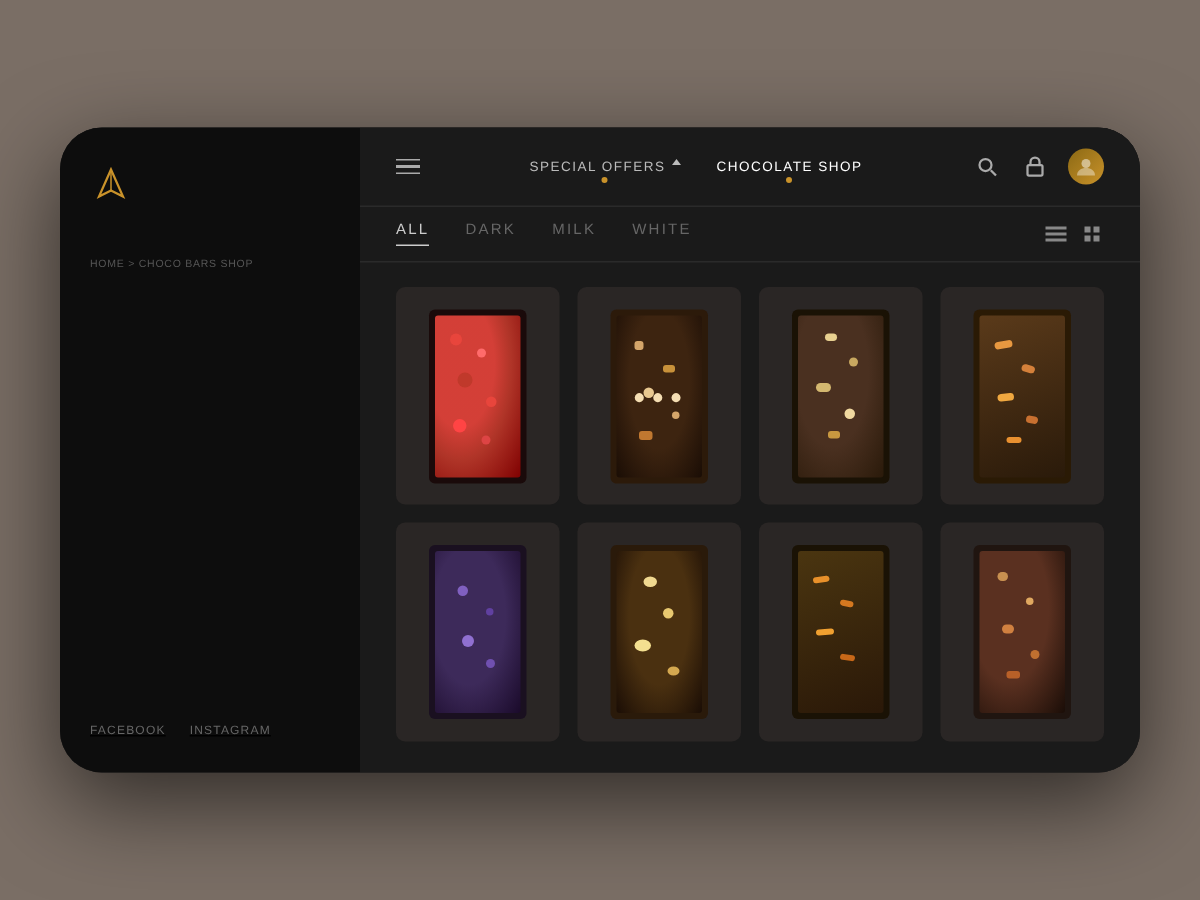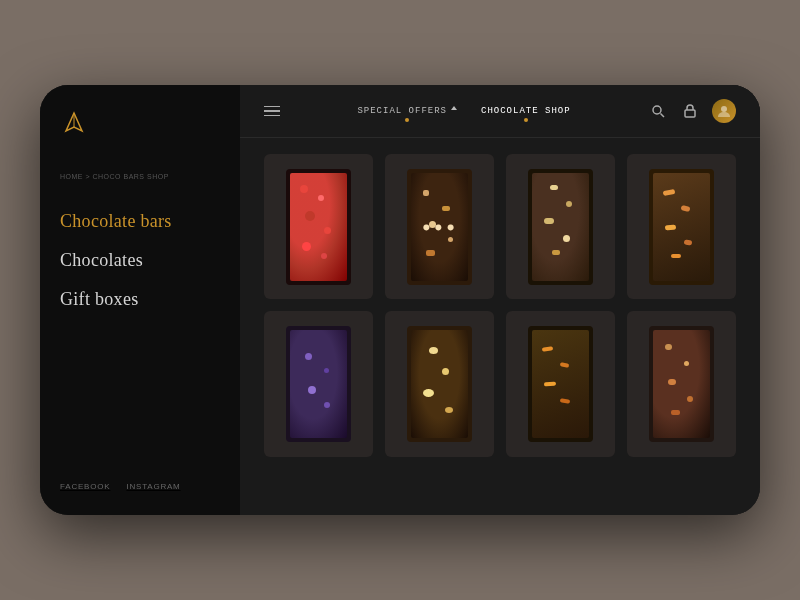--- a/index.html
+++ b/index.html
@@ -134,21 +134,21 @@
       gap: 24px;
       margin: 0 auto;
       align-items: center;
     }
 
     .nav-link {
       font-size: 9px;
       color: #bbb;
       letter-spacing: 1px;
       text-transform: uppercase;
-      font-family: Liberation Mono, monospace;
+      font-family: Liberation Sans, sans-serif;
       cursor: pointer;
       display: flex;
       align-items: flex-start;
       gap: 4px;
       position: relative;
     }
 
     .nav-link .dot-indicator {
       width: 4px;
       height: 4px;
@@ -440,25 +440,20 @@
       <svg class="logo-icon" viewBox="0 0 28 28" fill="none">
         <path d="M14 4 L6 22 L14 18 L22 22 Z" stroke="#c9922a" stroke-width="1.5" fill="none"></path>
         <path d="M14 4 L14 18" stroke="#c9922a" stroke-width="1" fill="none"></path>
       </svg>
     </div>
 
     <div class="breadcrumb-area">
       <span class="breadcrumb-text">HOME &gt; CHOCO BARS SHOP</span>
     </div>
 
-    <nav class="nav-items">
-      <div class="nav-item active" style="color:#c9922a;">Chocolate bars</div>
-      <div class="nav-item">Chocolates</div>
-      <div class="nav-item">Gift boxes</div>
-    </nav>
 
     <div class="social-links">
       <span class="social-link">FACEBOOK</span>
       <span class="social-link">INSTAGRAM</span>
     </div>
   </aside>
 
   <main class="main-content">
 
     <nav class="top-nav">
@@ -495,20 +490,45 @@
         </div>
         <div class="avatar-btn">
           <svg width="14" height="14" viewBox="0 0 14 14" fill="none">
             <circle cx="7" cy="5" r="3" fill="rgba(255,255,255,0.5)"></circle>
             <path d="M1 13c0-3.3 2.7-5 6-5s6 1.7 6 5" fill="rgba(255,255,255,0.4)"></path>
           </svg>
         </div>
       </div>
     </nav>
 
+    <div class="filter-bar">
+      <div class="filter-tabs">
+        <span class="filter-tab active">ALL</span>
+        <span class="filter-tab">DARK</span>
+        <span class="filter-tab">MILK</span>
+        <span class="filter-tab">WHITE</span>
+      </div>
+      <div class="view-icons">
+        <div class="view-icon">
+          <div class="list-view-icon">
+            <span></span>
+              <span></span>
+              <span></span>
+          </div>
+        </div>
+        <div class="view-icon">
+          <div class="grid-view-icon">
+            <span></span>
+              <span></span>
+              <span></span>
+              <span></span>
+          </div>
+        </div>
+      </div>
+    </div>
 
     <div class="product-grid">
 
       <div class="products-row">
 
         <div class="product-card">
           <div class="card-inner">
             <div class="choc-bar choc-bar-1">
               <div class="toppings">
                 <div class="topping-dot" style="width:8px;height:8px;background:#e8453c;top:10%;left:15%;"></div>

